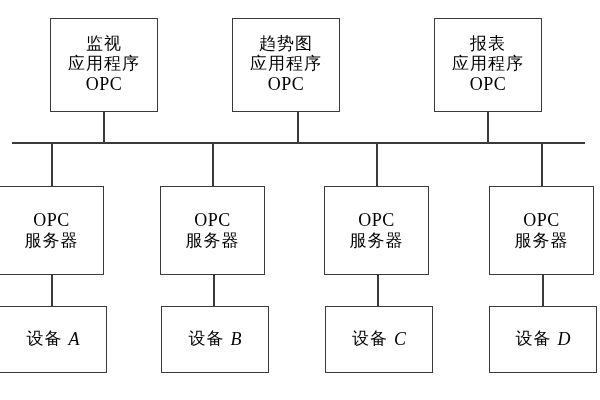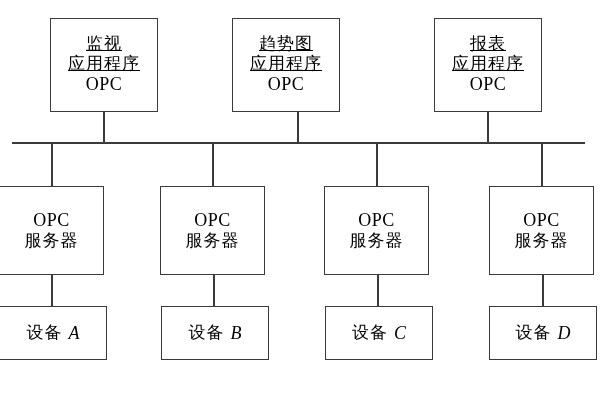--- a/index.html
+++ b/index.html
@@ -32,21 +32,21 @@
     white-space: nowrap;
     line-height: 1.18;
   }
   
   .app-node {
     top: 18px;
     height: 94px;
     width: 108px;
     font-size: 17px;
   }
-  .app-node .line-cn { letter-spacing: 1px; text-decoration: underline; }
+  .app-node .line-cn { letter-spacing: 1px; }
   .app-node .line-opc { font-size: 18px; letter-spacing: 0.5px; }
   #app-0 { left: 50px; }
   #app-1 { left: 232px; }
   #app-2 { left: 434px; }
 
   
   .server-node {
     top: 186px;
     height: 89px;
     width: 105px;
@@ -55,21 +55,21 @@
   .server-node .line-opc { font-size: 18px; letter-spacing: 0.5px; }
   .server-node .line-cn { letter-spacing: 1px; }
   #srv-0 { left: -1px; }
   #srv-1 { left: 160px; }
   #srv-2 { left: 324px; }
   #srv-3 { left: 489px; }
 
   
   .device-node {
     top: 306px;
-    height: 54px;
+    height: 67px;
     width: 108px;
     font-size: 17px;
     flex-direction: row;
   }
   .device-node .line-cn { letter-spacing: 1px; }
   .device-node .tag {
     font-style: italic;
     font-size: 18px;
     margin-left: 6px;
   }

